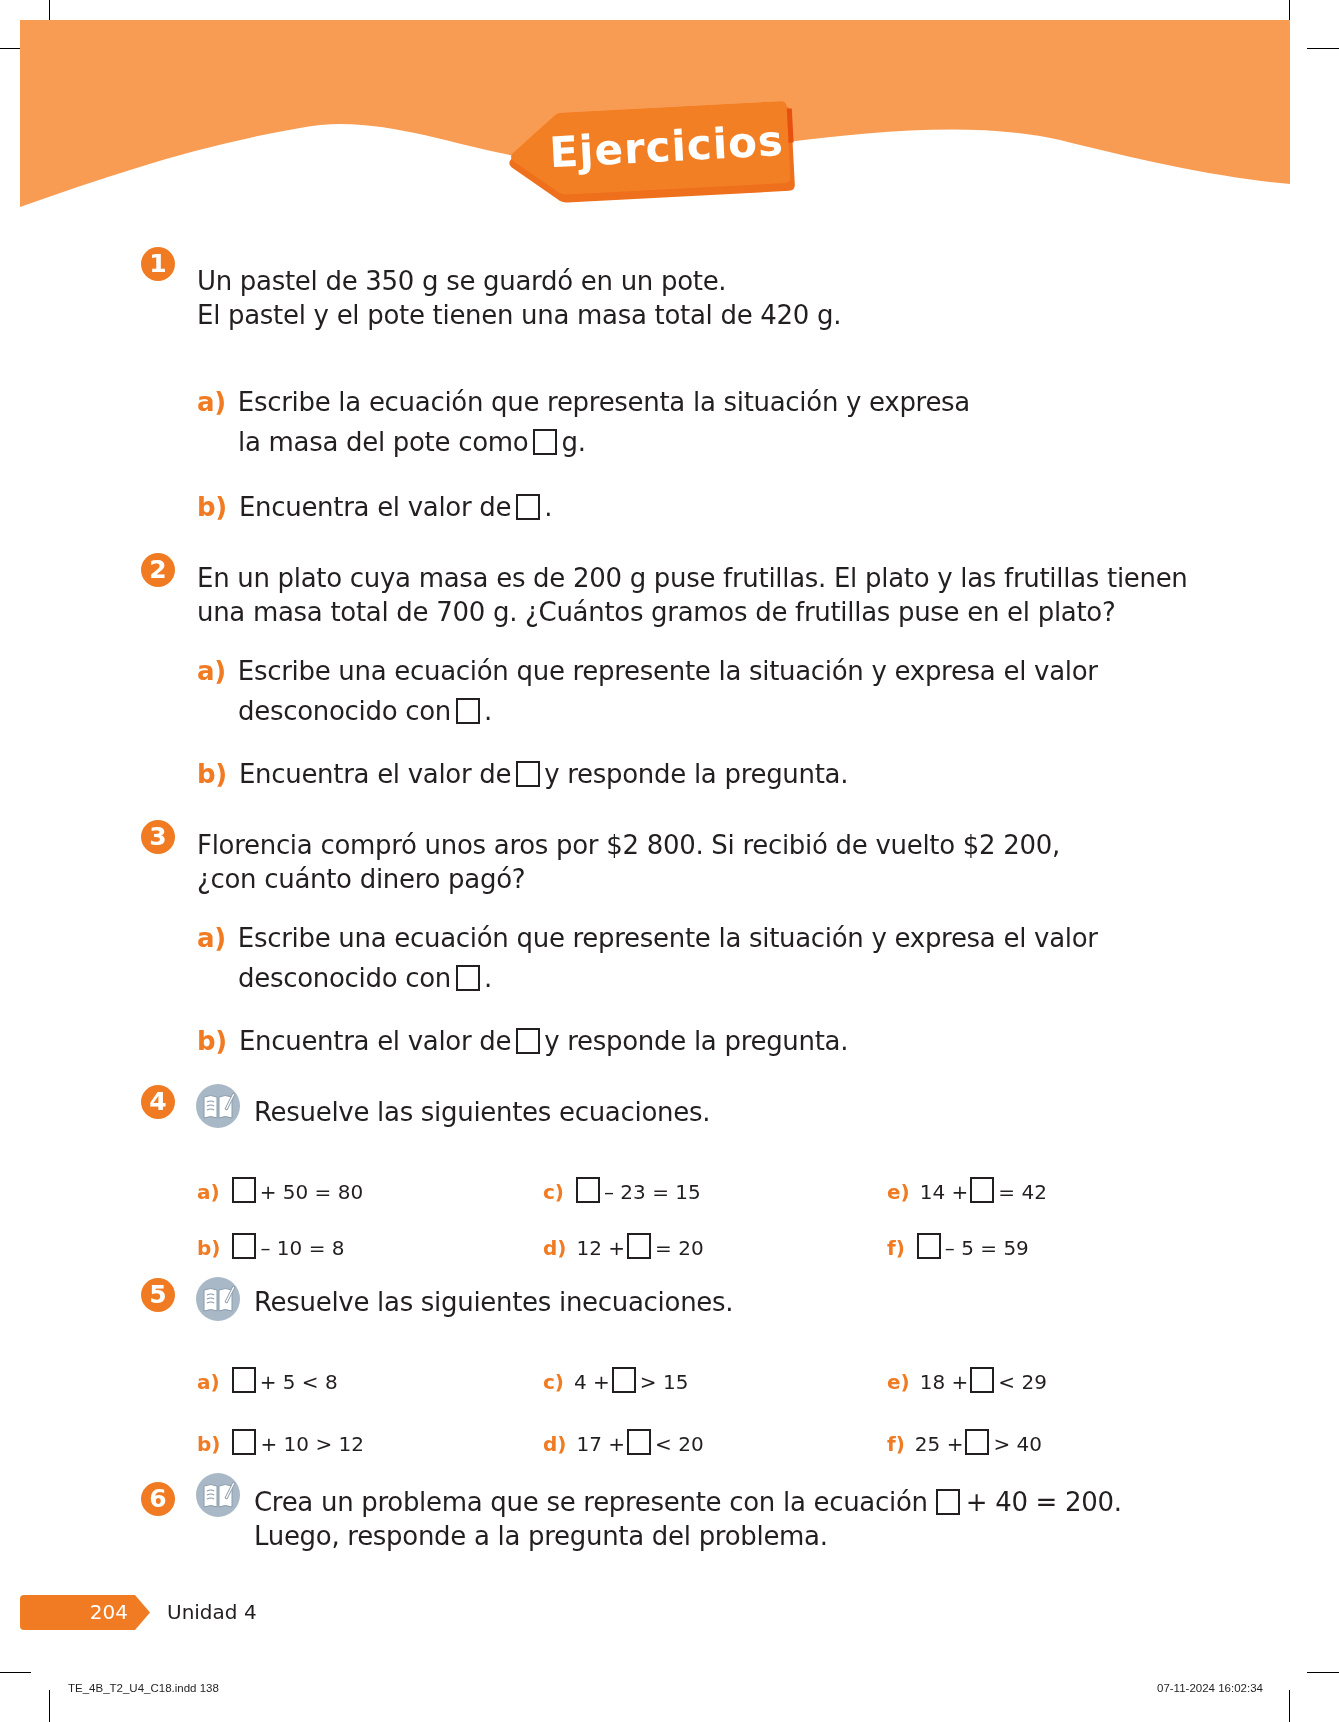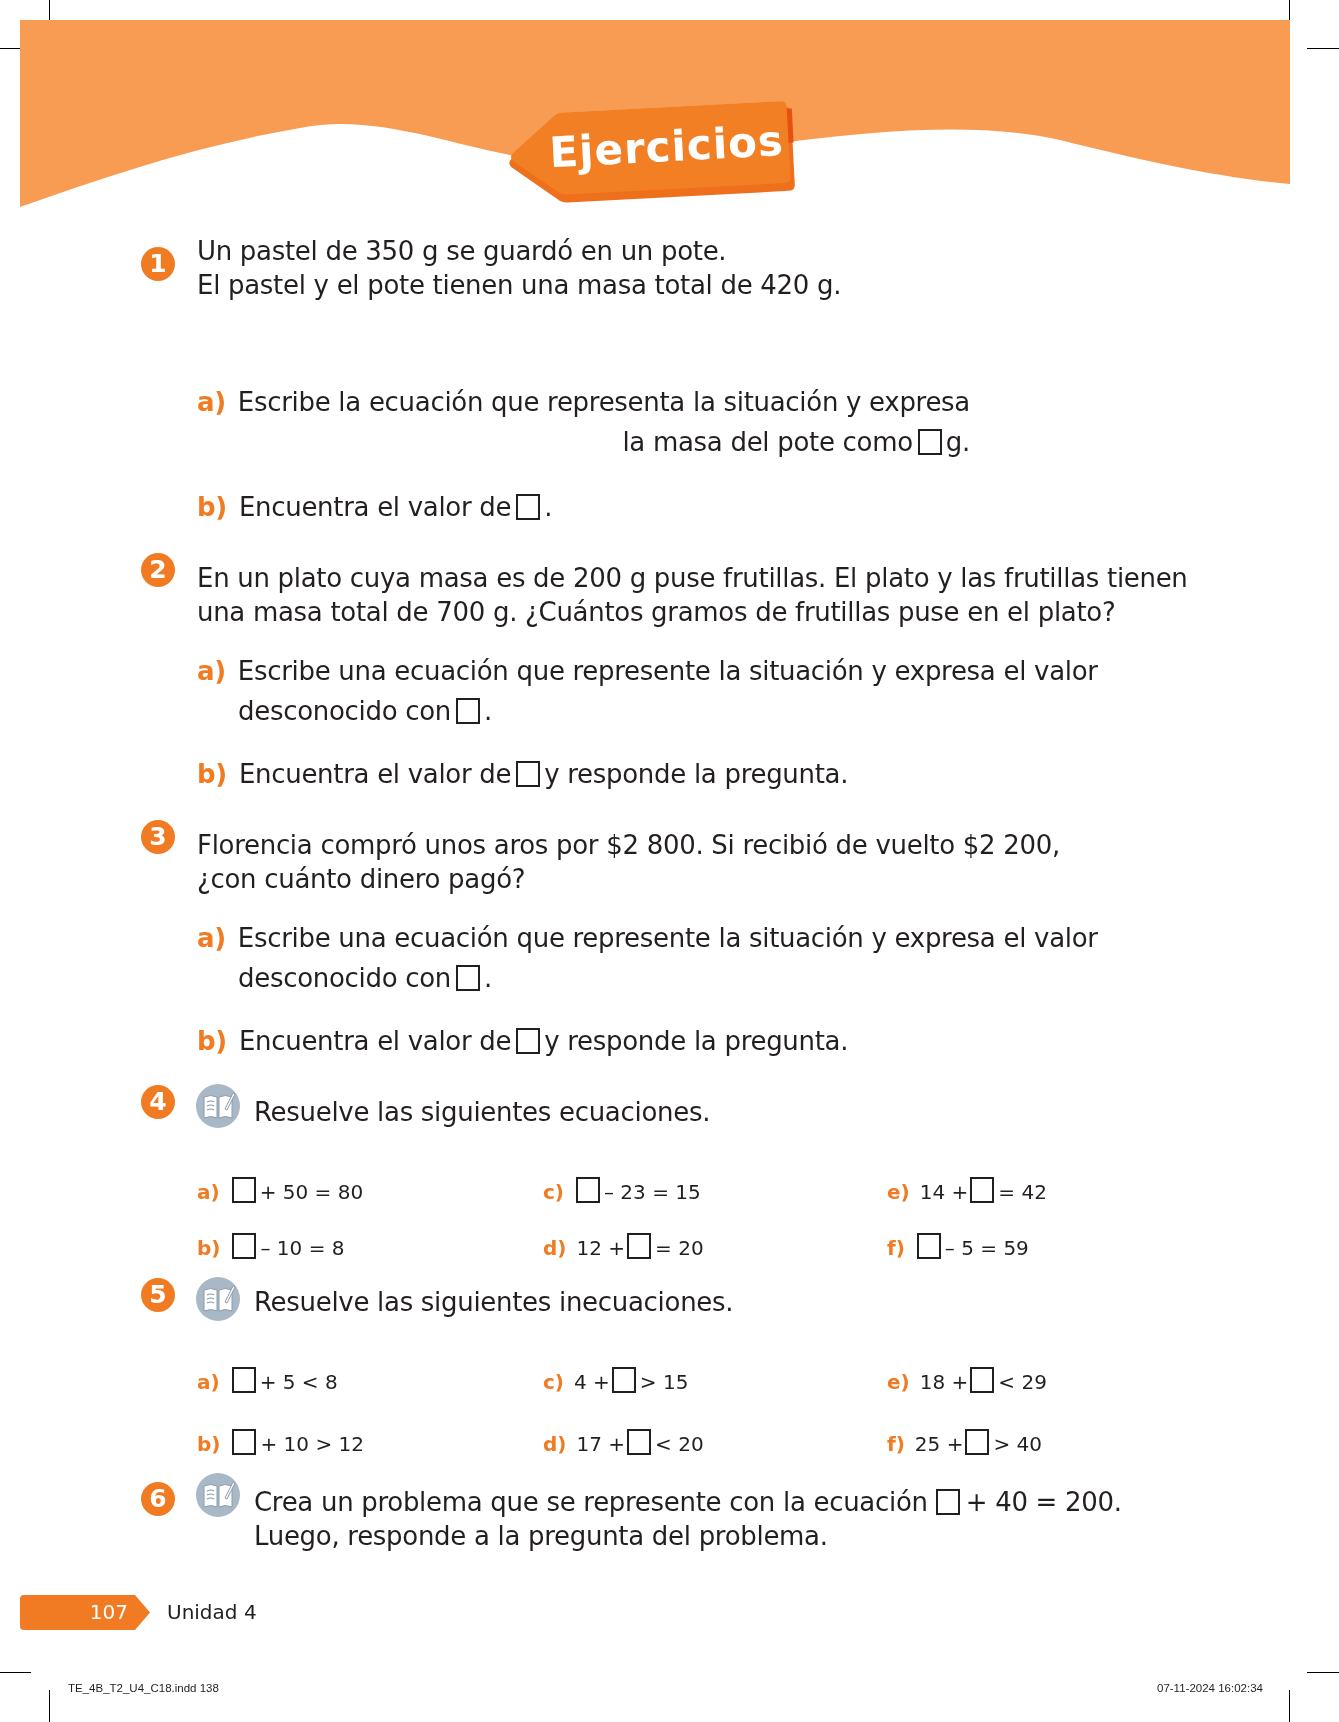--- a/index.html
+++ b/index.html
@@ -54,25 +54,25 @@
   <svg width="292" height="92" viewBox="0 0 292 92">
     <path d="M60 6 L282 6 Q288 6 288 12 L288 84 Q288 90 282 90 L60 90 Q54 90 50 86 L6 52 Q2 48 6 44 L50 10 Q54 6 60 6 Z" fill="#ee6f1c"></path>
     <path d="M60 0 L278 0 Q284 0 284 6 L284 76 Q284 82 278 82 L60 82 Q54 82 50 78 L8 46 Q4 42 8 38 L50 4 Q54 0 60 0 Z" fill="#f37f24"></path>
     <rect x="284" y="8" width="5" height="34" fill="#e8500f"></rect>
   </svg>
   <div class="title-text">Ejercicios</div>
 </div>
 
 <div class="exercise" style="top:0;">
   <div class="badge" style="left:141px;top:247px;">1</div>
-  <div class="stem" style="left:197px;top:234px;">
+  <div class="stem" style="left:197px;top:264px;">
     <span class="line">Un pastel de 350 g se guardó en un pote.</span>
     <span class="line">El pastel y el pote tienen una masa total de 420 g.</span>
   </div>
-  <div class="sub" style="left:197px;top:382px;text-align:right;">
+  <div class="sub" style="left:197px;top:382px;">
     <span class="lbl">a)</span><span>Escribe la ecuación que representa la situación y expresa</span>
     <span class="cont"><span>la masa del pote como</span><span class="box"></span><span>g.</span></span>
   </div>
   <div class="sub" style="left:197px;top:487px;">
     <span class="lbl">b)</span><span>Encuentra el valor de</span><span class="box"></span><span>.</span>
   </div>
 </div>
 
 <div class="exercise" style="top:0;">
   <div class="badge" style="left:141px;top:553px;">2</div>
@@ -177,17 +177,17 @@
   </svg>
   <div class="stem" style="left:254px;top:1485px;">
     <span class="line"><span>Crea un problema que se represente con la ecuación</span><span class="box" style="margin:0 6px 0 8px;"></span><span>+ 40 = 200.</span></span>
     <span class="line">Luego, responde a la pregunta del problema.</span>
   </div>
 </div>
 
 <svg class="footer-tab" viewBox="0 0 130 35" width="130" height="35">
   <path d="M4 0 L115 0 L130 17.5 L115 35 L4 35 Q0 35 0 31 L0 4 Q0 0 4 0 Z" fill="#f07b22"></path>
 </svg>
-<div class="footer-page">107</div>
+<div class="footer-page">204</div>
 <div class="footer-unit">Unidad 4</div>
 
 <div class="slug" style="left:68px;">TE_4B_T2_U4_C18.indd   138</div>
 <div class="slug" style="left:1157px;">07-11-2024   16:02:34</div>
 
 </body></html>

